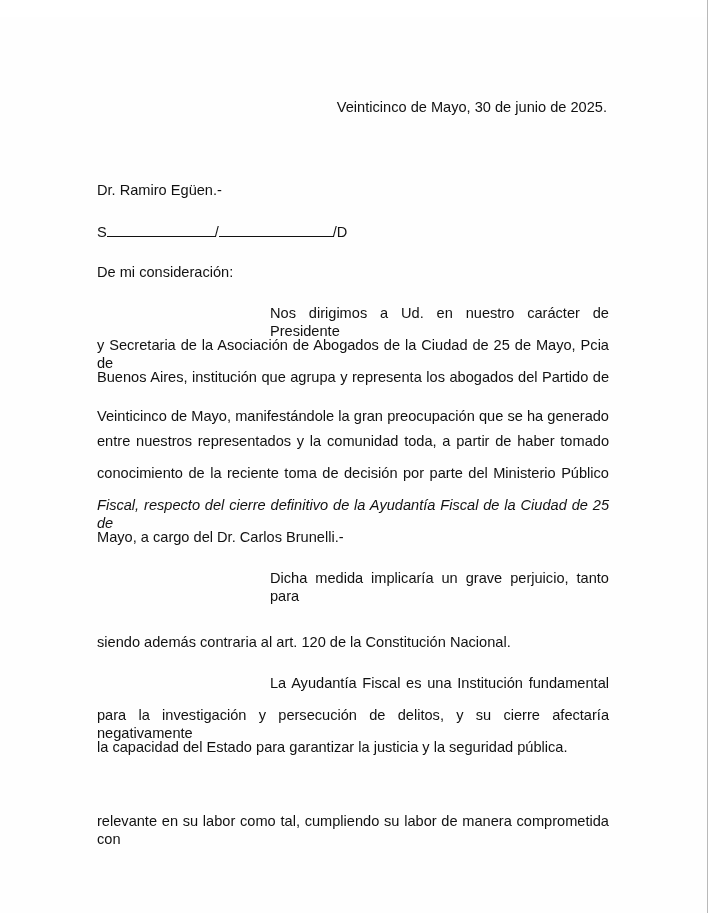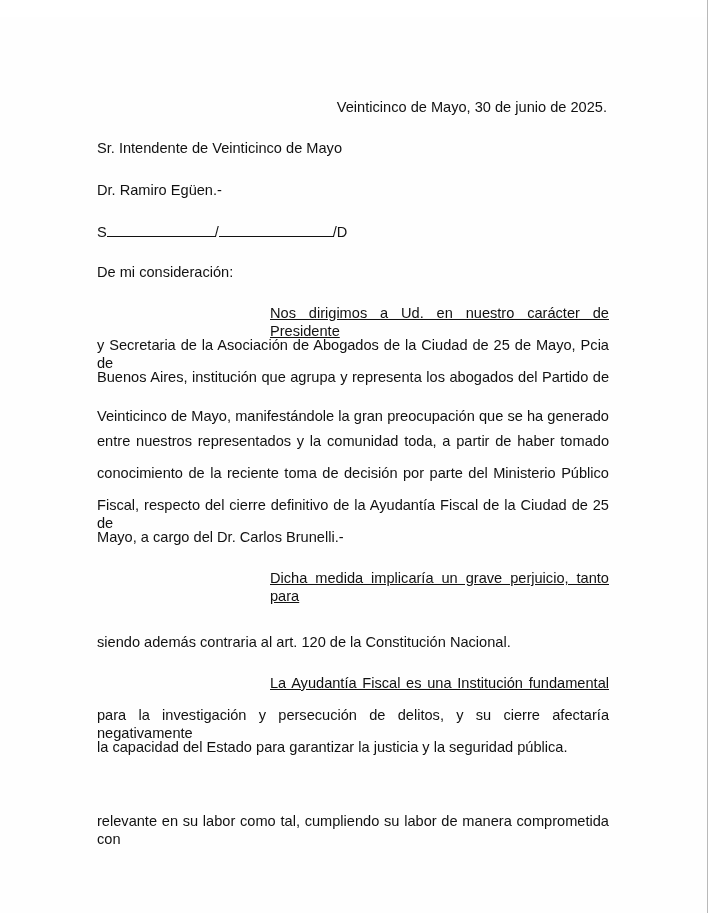--- a/index.html
+++ b/index.html
@@ -52,21 +52,20 @@
     }
     .just.last {
       text-align-last: left;
     }
     .indent-line {
       left: 270px;
       width: 339px;
       text-align: justify;
       text-align-last: justify;
       white-space: normal;
-      text-decoration: underline;
     }
     .sd-line {
       left: 97px;
       top: 205px;
       display: flex;
       align-items: baseline;
     }
     .blank {
       display: inline-block;
       border-bottom: 1px solid #111;
@@ -74,41 +73,40 @@
       margin-bottom: -2px;
     }
   </style>
 </head>
 <body>
 
 <div class="page">
 
   <div class="line date-line">Veinticinco de Mayo, 30 de junio de 2025.</div>
 
-  <div class="line left" style="top:122px;">Sr. Intendente de Veinticinco de Mayo</div>
 
   <div class="line left" style="top:164px;">Dr. Ramiro Egüen.-</div>
 
   <div class="line sd-line">
     <span>S</span>
     <span class="blank" style="width:108px;"></span>
     <span>/</span>
     <span class="blank" style="width:114px;"></span>
     <span>/D</span>
   </div>
 
   <div class="line left" style="top:246px;text-align:center;">De mi consideración:</div>
 
   <div class="line indent-line" style="top:287px;">Nos dirigimos a Ud. en nuestro carácter de Presidente</div>
   <div class="line just" style="top:319px;">y Secretaria de la Asociación de Abogados de la Ciudad de 25 de Mayo, Pcia de</div>
   <div class="line just" style="top:351px;">Buenos Aires, institución que agrupa y representa los abogados del Partido de</div>
   <div class="line just" style="top:383px;margin-top:7px;">Veinticinco de Mayo, manifestándole la gran preocupación que se ha generado</div>
   <div class="line just" style="top:447px;">conocimiento de la reciente toma de decisión por parte del Ministerio Público</div>
   <div class="line just" style="top:415px;">entre nuestros representados y la comunidad toda, a partir de haber tomado</div>
-  <div class="line just" style="top:479px;">Fiscal, respecto del cierre definitivo de la Ayudantía Fiscal de la Ciudad de 25 de</div>
+  <div class="line just" style="top:479px;font-style:italic;">Fiscal, respecto del cierre definitivo de la Ayudantía Fiscal de la Ciudad de 25 de</div>
   <div class="line just last" style="top:511px;">Mayo, a cargo del Dr. Carlos Brunelli.-</div>
 
   <div class="line indent-line" style="top:552px;">Dicha medida implicaría un grave perjuicio, tanto para</div>
   <div class="line just last" style="top:616px;">siendo además contraria al art. 120 de la Constitución Nacional.</div>
 
   <div class="line just" style="top:689px;">para la investigación y persecución de delitos, y su cierre afectaría negativamente</div>
   <div class="line indent-line" style="top:657px;">La Ayudantía Fiscal es una Institución fundamental</div>
   <div class="line just last" style="top:721px;">la capacidad del Estado para garantizar la justicia y la seguridad pública.</div>
 
   <div class="line just" style="top:795px;">relevante en su labor como tal, cumpliendo su labor de manera comprometida con</div>

